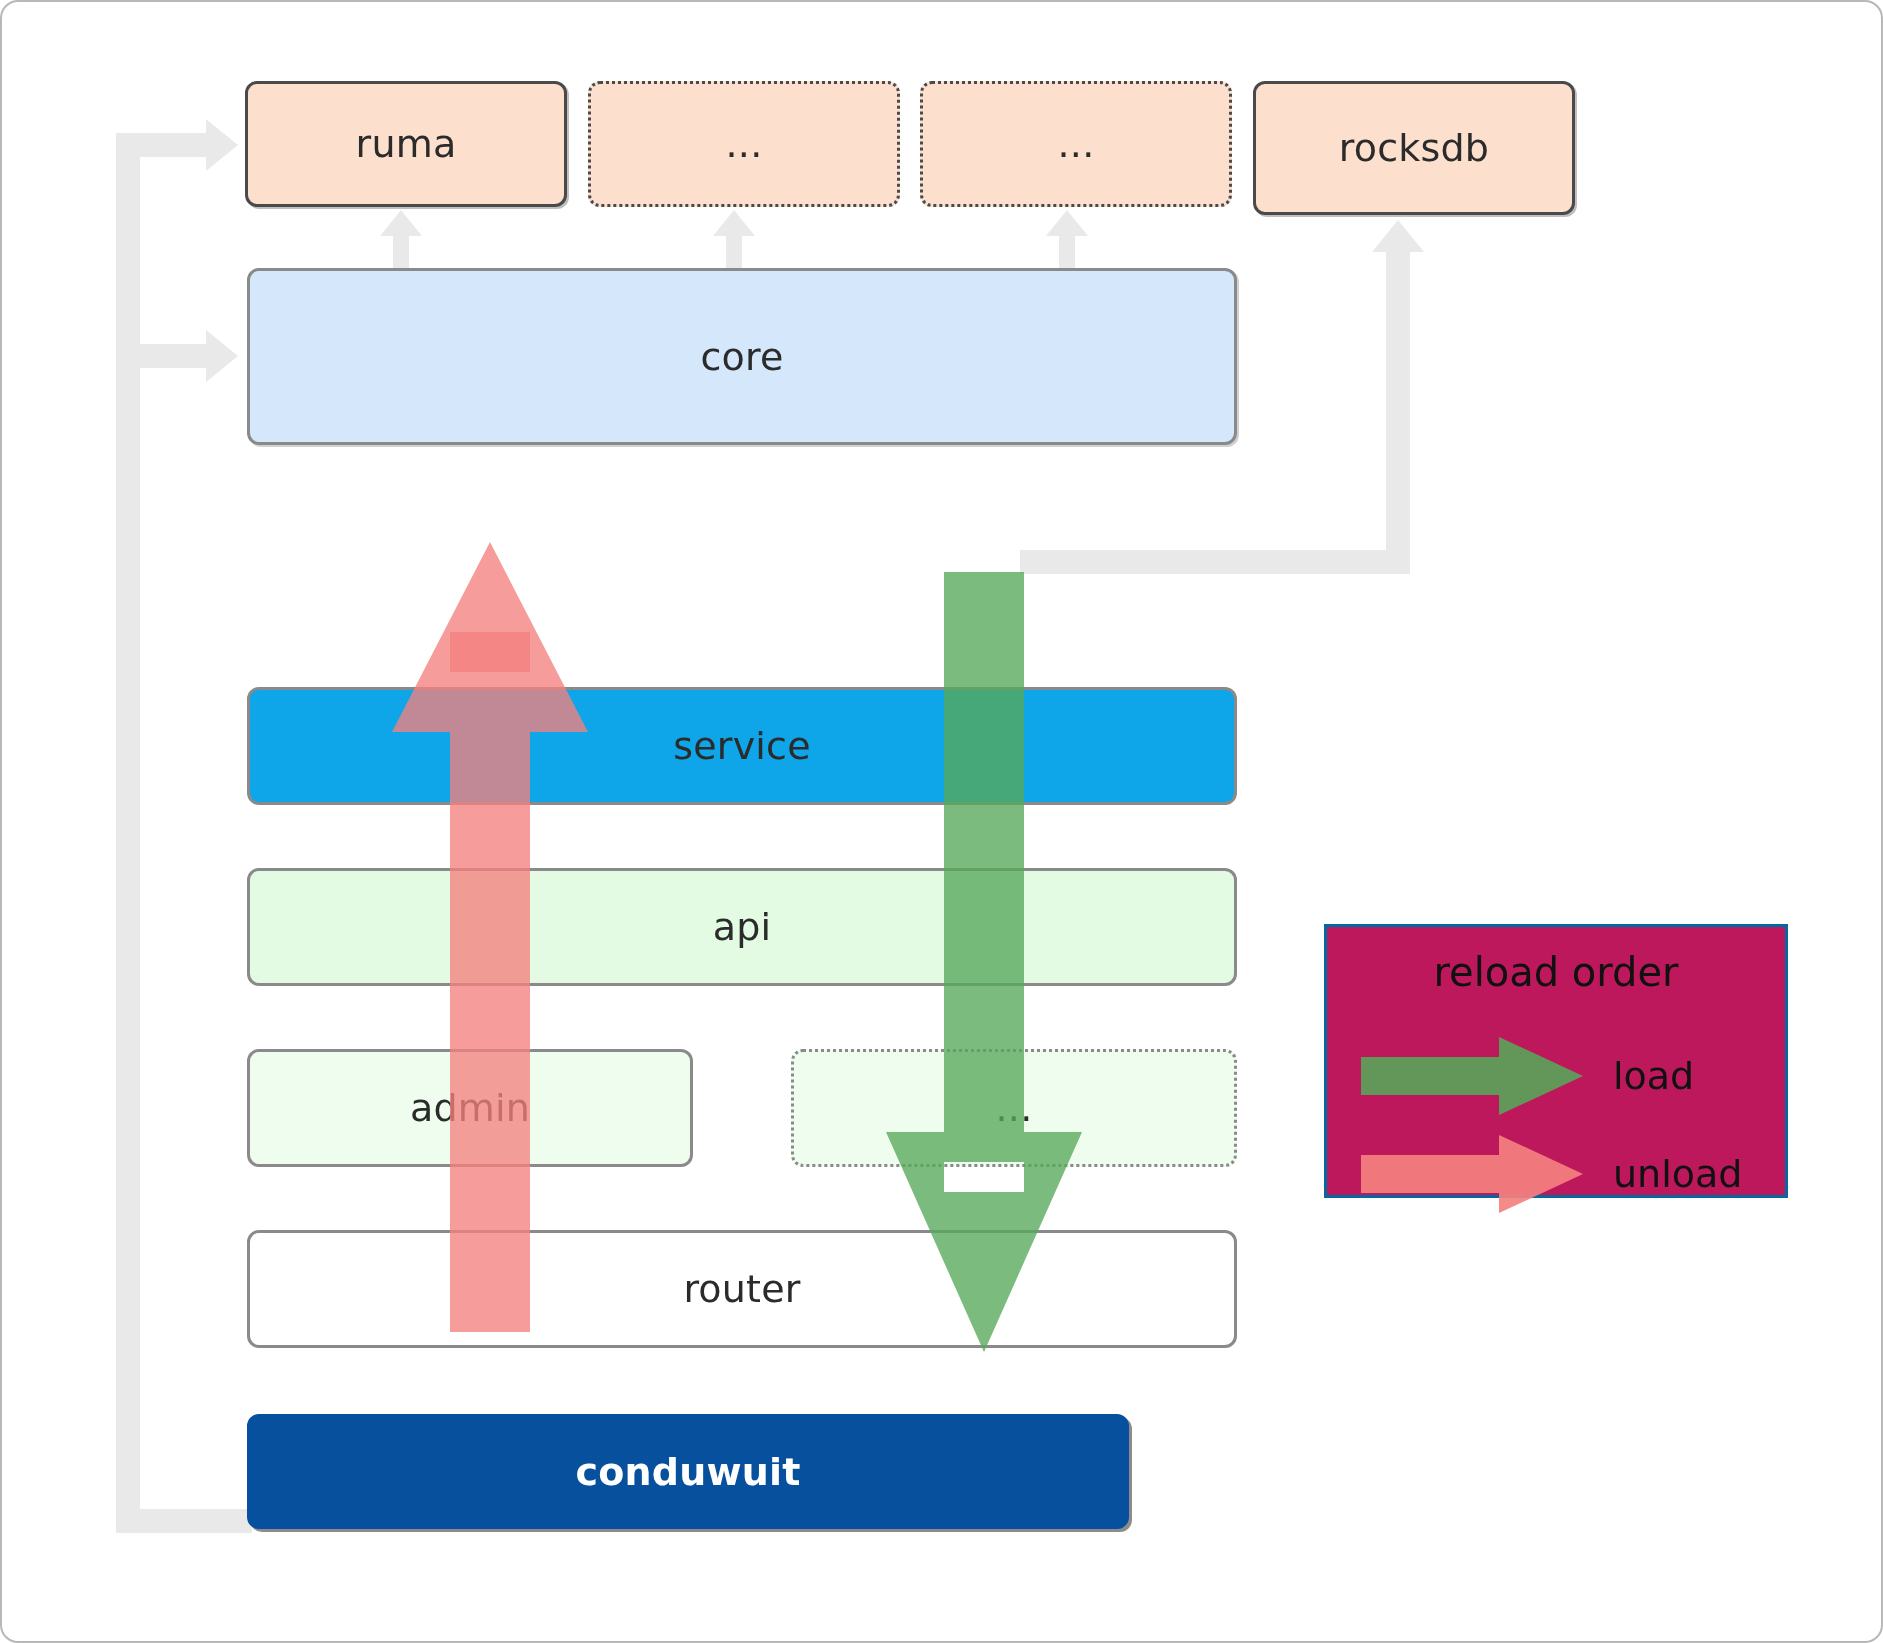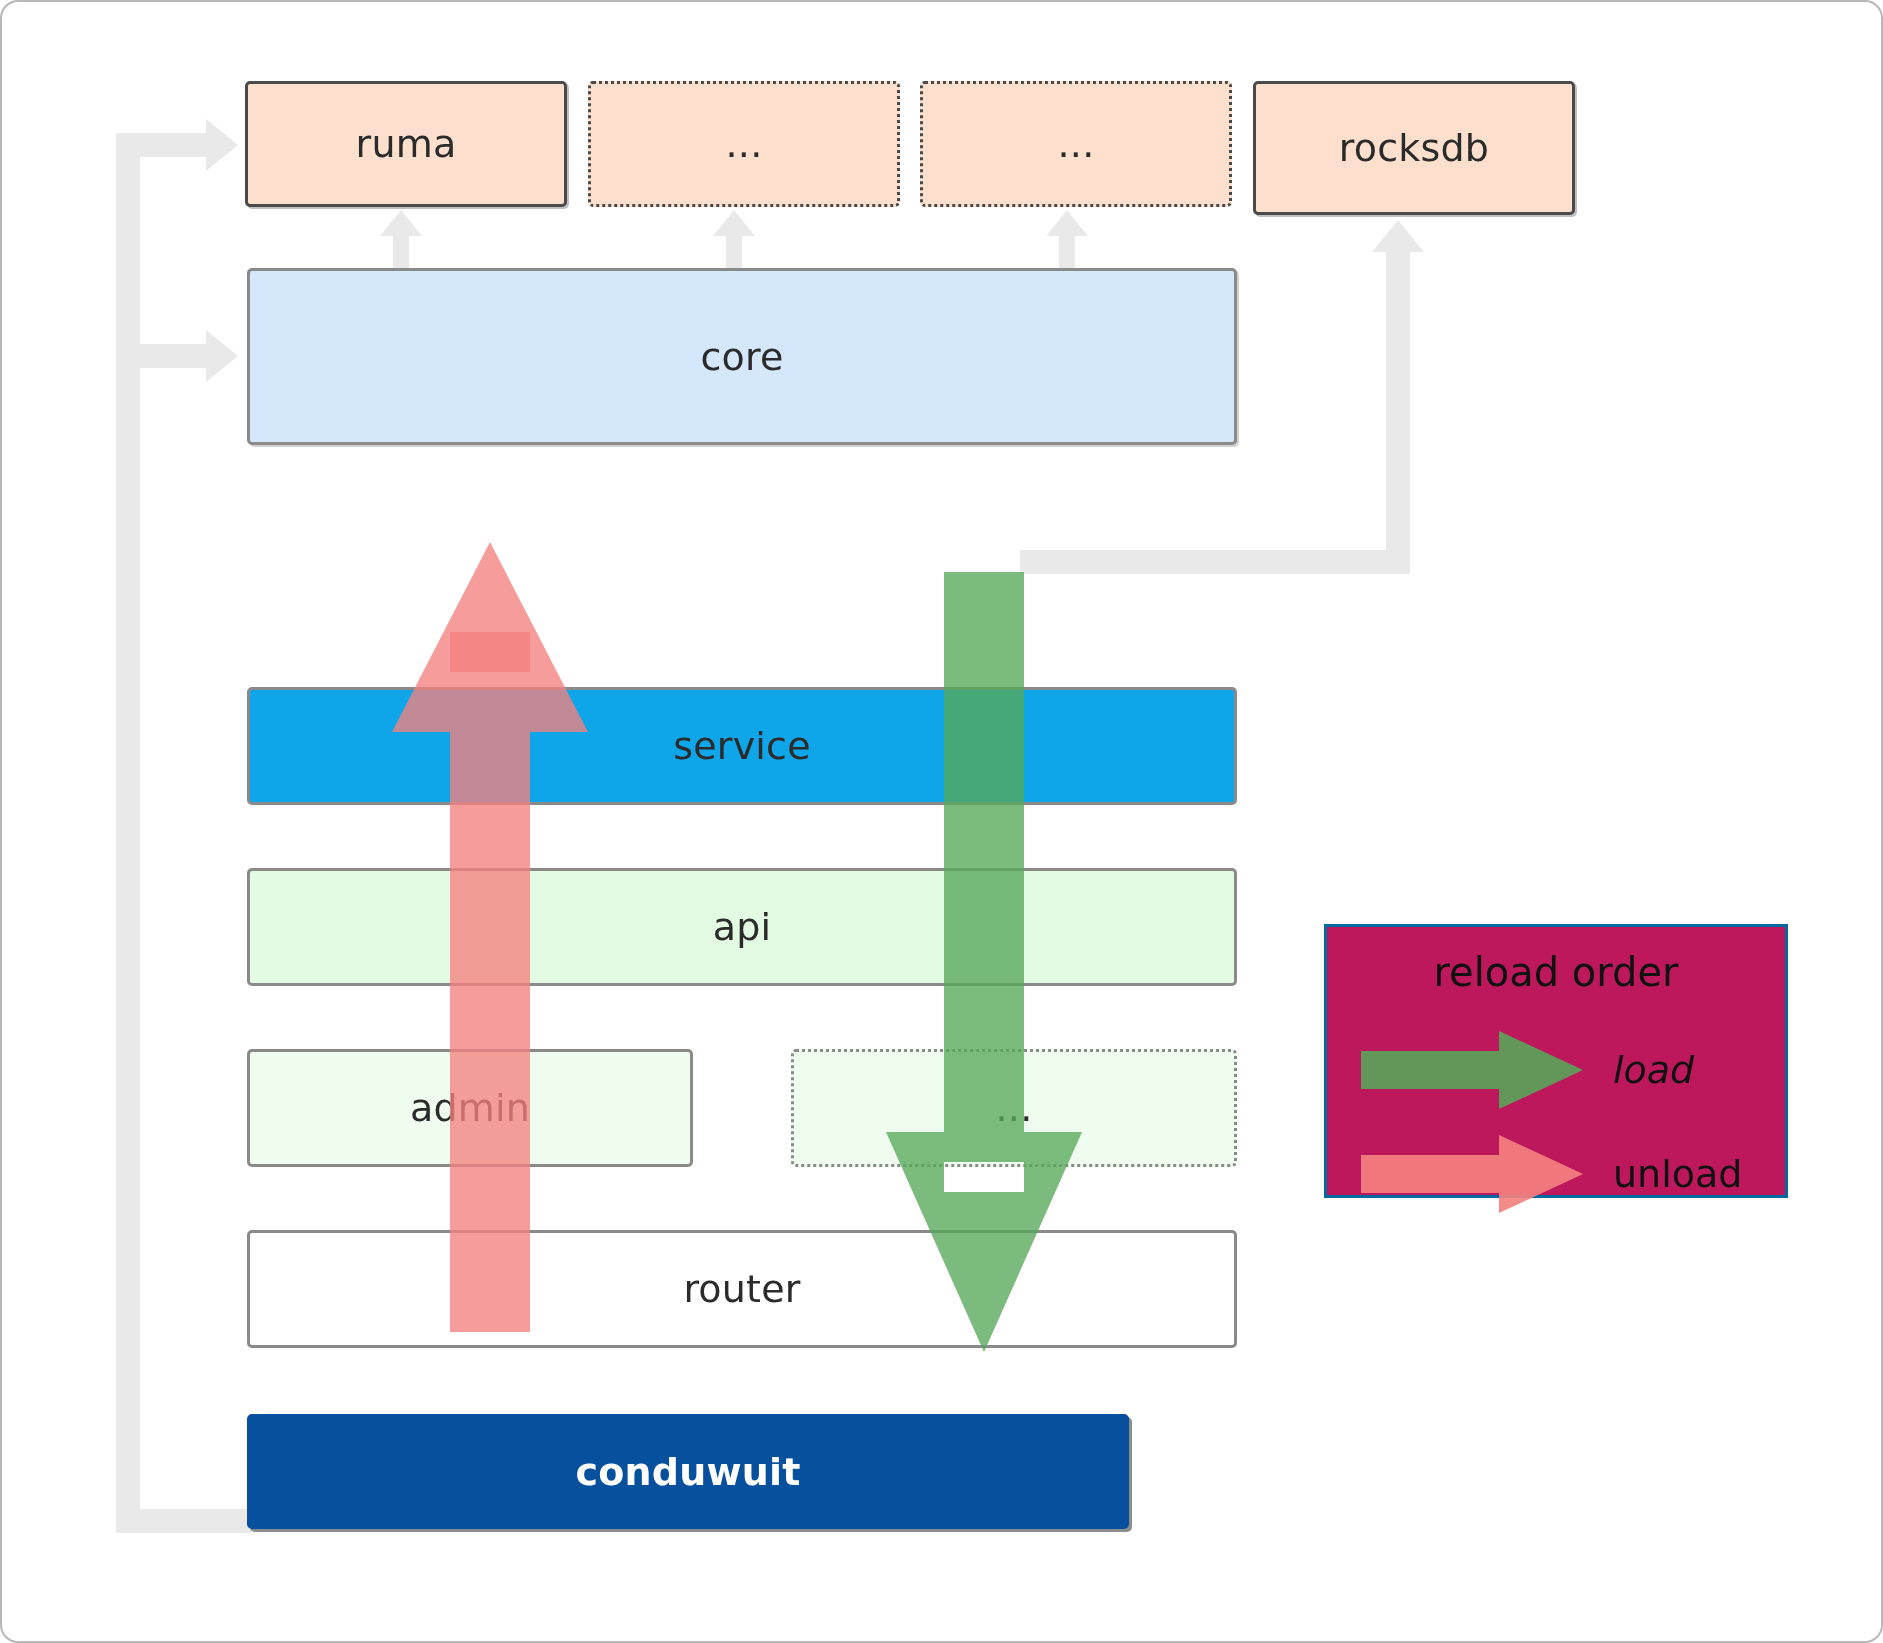--- a/index.html
+++ b/index.html
@@ -19,21 +19,21 @@
     overflow: hidden;
   }
 
   
   .node {
     position: absolute;
     box-sizing: border-box;
     display: flex;
     align-items: center;
     justify-content: center;
-    border-radius: 5px;
+    border-radius: 12px;
     font-size: 38px;
     color: #2b2b2b;
     letter-spacing: .2px;
     z-index: 5;
   }
   .node .lbl { pointer-events: none; }
 
   
   .dep {
     background: #fce0cd;
@@ -220,21 +220,21 @@
       <g fill="#56a85a" fill-opacity="0.78">
         <rect x="62" y="0" width="80" height="590"></rect>
         <path d="M102 780 L4 560 L62 560 L62 620 L142 620 L142 560 L200 560 Z"></path>
       </g>
     </svg>
   </div>
 
   <div id="legend">
     <div class="title">reload order</div>
 
-    <div class="legend-row" style="top:104px;font-style:italic;">
+    <div class="legend-row" style="top:110px;">
       <div class="swatch">
         <svg width="222" height="78" viewBox="0 0 222 78">
           <g fill="#56a85a" fill-opacity="0.88">
             <rect x="0" y="20" width="160" height="38"></rect>
             <path d="M222 39 L138 0 L138 20 L160 20 L160 58 L138 58 L138 78 Z"></path>
           </g>
         </svg>
       </div>
       <div class="ltext">load</div>
     </div>

